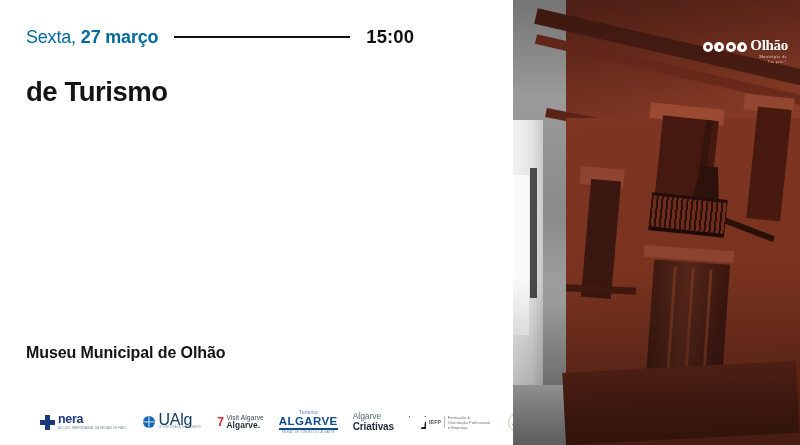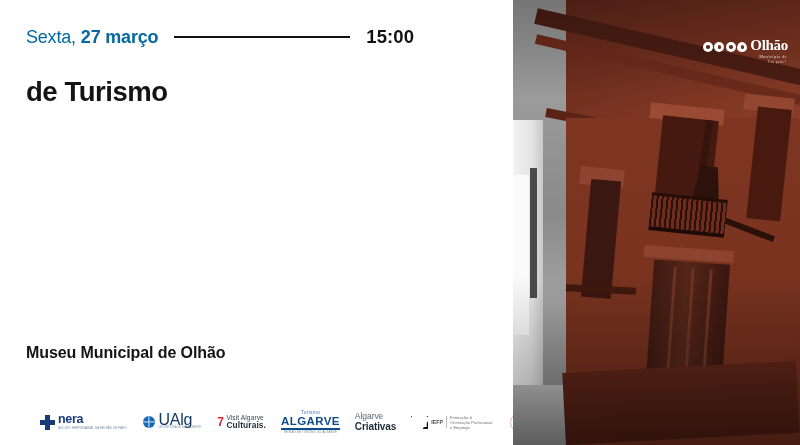--- a/index.html
+++ b/index.html
@@ -601,21 +601,21 @@
         <div class="logo-txt">
           <div class="ualg-word">UAlg</div>
           <div class="ualg-tag">UNIVERSIDADE DO ALGARVE</div>
         </div>
       </div>
 
       <div class="logo l-visit">
         <div class="visit-mark">7</div>
         <div class="logo-txt">
           <div class="visit-l1">Visit Algarve</div>
-          <div class="visit-l2">Culturais.</div>
+          <div class="visit-l2">Algarve.</div>
         </div>
       </div>
 
       <div class="logo l-algarve">
         <div class="logo-txt">
           <div class="alg-top">Turismo</div>
           <div class="alg-word">ALGARVE</div>
           <div class="alg-rule"></div>
           <div class="alg-tag">REGIÃO DE TURISMO DO ALGARVE</div>
         </div>

